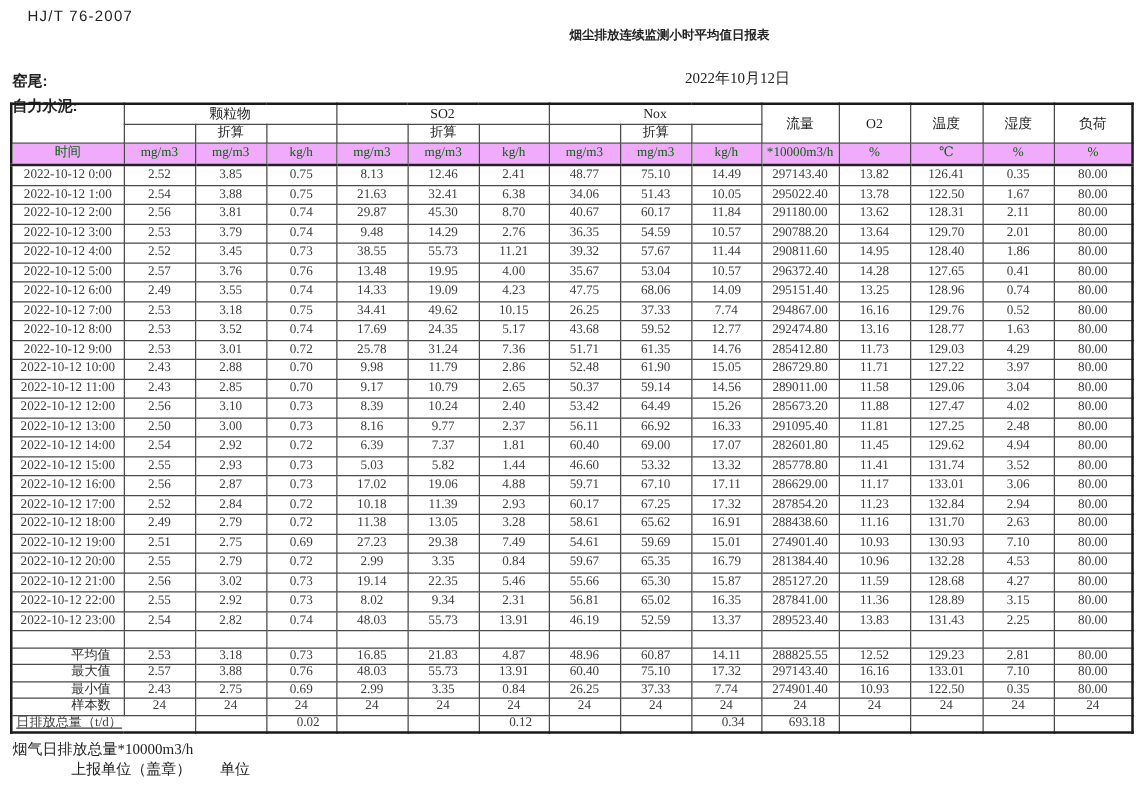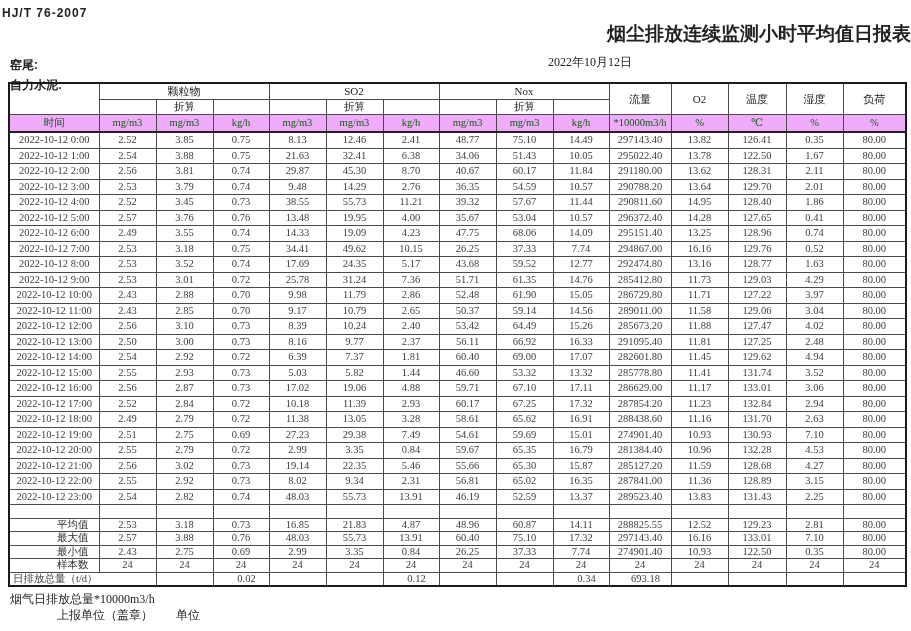--- a/index.html
+++ b/index.html
@@ -1,32 +1,32 @@
 <!DOCTYPE html>
 <html><head>
 <meta charset="utf-8">
 <style>
   html,body{margin:0;padding:0;background:#fff;}
   body{width:911px;height:631px;position:relative;font-family:"Liberation Serif","DejaVu Serif",serif;color:#222;}
-  .std{position:absolute;left:2px;top:6px;font-size:12px;font-weight:bold;font-family:"Liberation Sans",sans-serif;letter-spacing:1px;}
-  .title{position:absolute;left:0;top:21px;width:100%;box-sizing:border-box;padding-left:160px;text-align:right;font-size:19px;font-weight:bold;font-family:"Liberation Sans",sans-serif;}
+  .std{position:absolute;left:22px;top:6px;font-size:12px;font-weight:normal;font-family:"Liberation Sans",sans-serif;letter-spacing:1px;}
+  .title{position:absolute;left:0;top:21px;width:100%;box-sizing:border-box;padding-left:160px;text-align:center;font-size:10px;font-weight:bold;font-family:"Liberation Sans",sans-serif;}
   .company{position:absolute;left:10px;top:37px;font-size:12px;font-weight:bold;font-family:"Liberation Sans",sans-serif;margin-top:40px;}
   .location{position:absolute;left:10px;top:57px;font-size:12px;font-weight:bold;font-family:"Liberation Sans",sans-serif;}
   .date{position:absolute;left:548px;top:54px;font-size:12px;}
   table.report{position:absolute;left:8px;top:82px;width:897px;border-collapse:collapse;table-layout:fixed;border:2px solid #1a1a1a;}
   table.report th, table.report td{border:1px solid #4a4a4a;text-align:center;padding:0 1px;font-weight:normal;font-size:10.5px;white-space:nowrap;overflow:hidden;line-height:1.1;}
   tr.grp th{height:15px;font-size:11px;}
   tr.conv th{height:14px;font-size:10.5px;}
   tr.green th{height:16px;background:#f0abfc;color:#0b610b;border-bottom:2px solid #222;}
   tr.dr td{height:14.5px;color:#3d3d3d;}
   tr.sep-row td{height:12.5px;}
   tr.sr td{height:12.5px;color:#3d3d3d;}
   tr.sr td.rowlabel{color:#2e2e2e;padding-left:38px;}
   tr.tr-total td{height:12.5px;color:#3d3d3d;padding-left:12px;}
-  td.total-label{text-align:left !important;padding-left:3px !important;color:#2e2e2e;}
+  td.total-label{text-align:left !important;padding-left:3px !important;color:#2e2e2e;text-decoration:underline;}
   .foot1{position:absolute;left:10px;top:591px;font-size:12px;}
   .foot2{position:absolute;left:10px;top:607px;font-size:12px;margin-left:47px;}
   .foot3{position:absolute;left:176px;top:607px;font-size:12px;}
 </style>
 </head>
 <body>
 
 <div class="std">HJ/T 76-2007</div>
 <div class="title">烟尘排放连续监测小时平均值日报表</div>
 <div class="company">自力水泥:</div>

